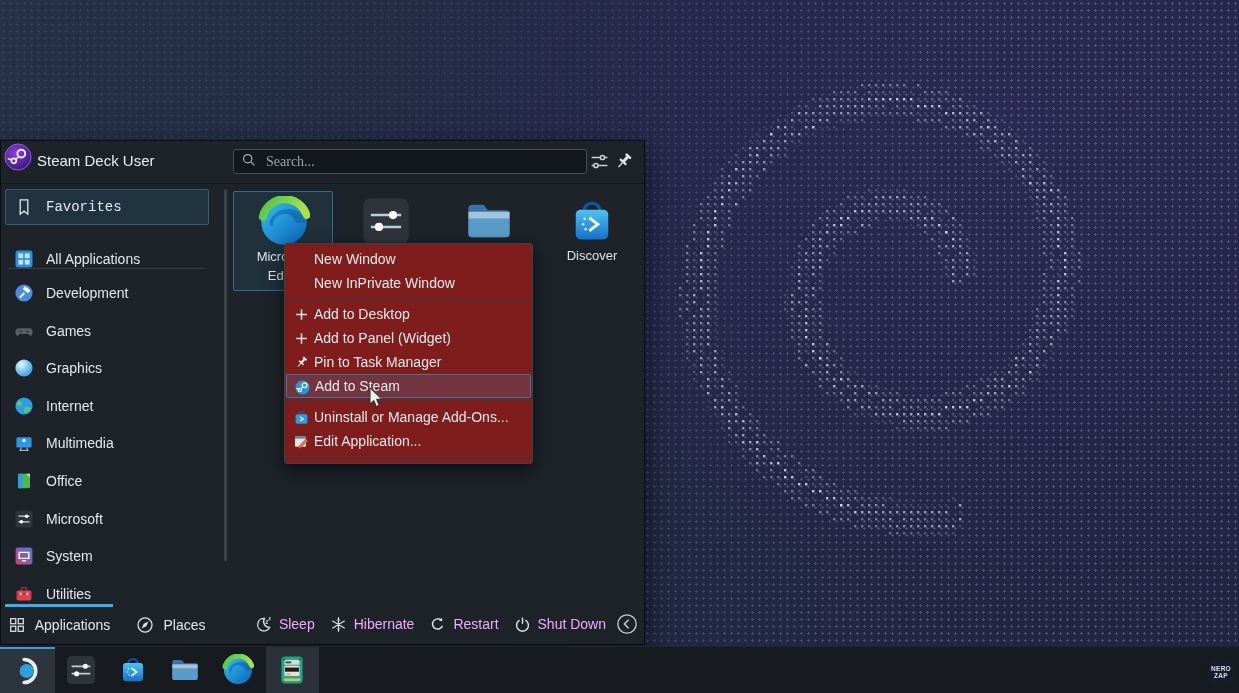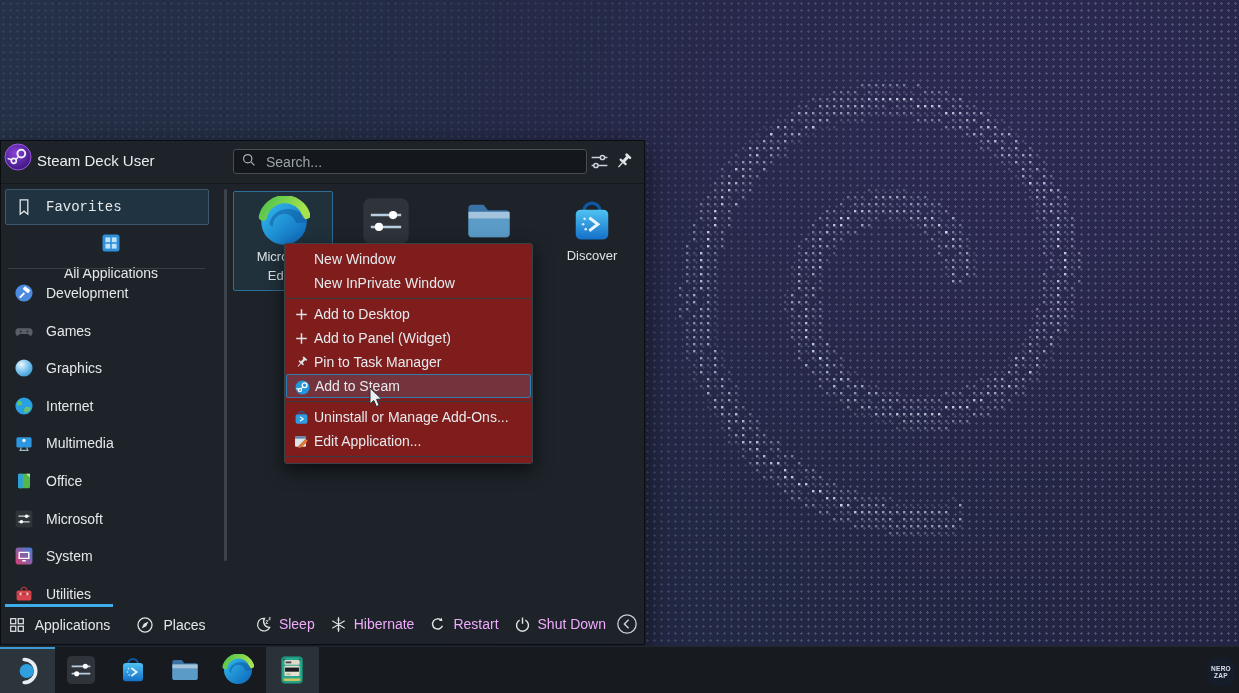--- a/index.html
+++ b/index.html
@@ -24,21 +24,21 @@
     background:#1d2329;border:1px solid #0b0e11;box-sizing:border-box;
     box-shadow:0 8px 26px rgba(0,0,0,.55);z-index:2;}
   .hdr-name{position:absolute;left:36px;top:11px;font-size:15px;color:#e9edf0;}
   .avatar{position:absolute;left:3px;top:2px;width:28px;height:28px;}
   .hdr-sep{position:absolute;left:0;top:42px;width:100%;height:1px;background:#14191d;}
   .search-field{position:absolute;left:232px;top:8px;width:354px;height:25px;
     box-sizing:border-box;border:1px solid #474e54;border-radius:3px;background:#14181c;
     display:flex;align-items:center;gap:7px;padding:0 7px;}
   .search-field svg{width:16px;height:16px;flex:0 0 auto;}
   .search-input{background:transparent;border:none;outline:none;color:#e9edf0;
-    font-family:Liberation Sans, sans-serif;font-size:14px;width:100%;}
+    font-family:Liberation Serif, serif;font-size:14px;width:100%;}
   .search-input::placeholder{color:#9aa3ab;opacity:1;}
   .hbtn{position:absolute;top:10px;width:21px;height:21px;}
   .hbtn svg{width:100%;height:100%;}
   
   .side-item{position:absolute;left:4px;width:204px;height:36px;display:flex;
     align-items:center;gap:12px;padding-left:8px;box-sizing:border-box;
     border:1px solid transparent;border-radius:2px;color:#e4e8eb;font-size:14px;}
   .side-item.selected{background:rgba(61,174,233,.12);border-color:#3c5possible970;border-color:#3c5970;font-family:Liberation Mono, monospace;}
   .side-item .sicon{width:20px;height:20px;flex:0 0 auto;}
   .side-item .sicon svg{width:100%;height:100%;}
@@ -1266,21 +1266,21 @@
       </svg></span>
   <div class="hdr-sep"></div>
 
   <div id="sidebar">
       <div class="side-item selected" style="top: 48px;">
         <span class="sicon"><svg viewBox="0 0 20 20">
             <path d="M6.2 2.8h7.6v14.4l-3.8-3-3.8 3z" fill="none" stroke="#e2e6e9" stroke-width="1.3"></path>
           </svg></span>
         <span>Favorites</span>
       </div>
-      <div class="side-item" style="top: 91px; flex-direction: column;">
+      <div class="side-item" style="top: 100px;">
         <span class="sicon"><svg viewBox="0 0 20 20">
             <rect x="1.5" y="1.5" width="17" height="17" rx="2.5" fill="#2f8fd8"></rect>
             <g fill="#bfe3f7">
               <rect x="4.4" y="4.4" width="4.8" height="4.8"></rect>
               <rect x="10.8" y="4.4" width="4.8" height="4.8"></rect>
               <rect x="4.4" y="10.8" width="4.8" height="4.8"></rect>
               <rect x="10.8" y="10.8" width="4.8" height="4.8"></rect>
             </g>
           </svg></span>
         <span>All Applications</span>

